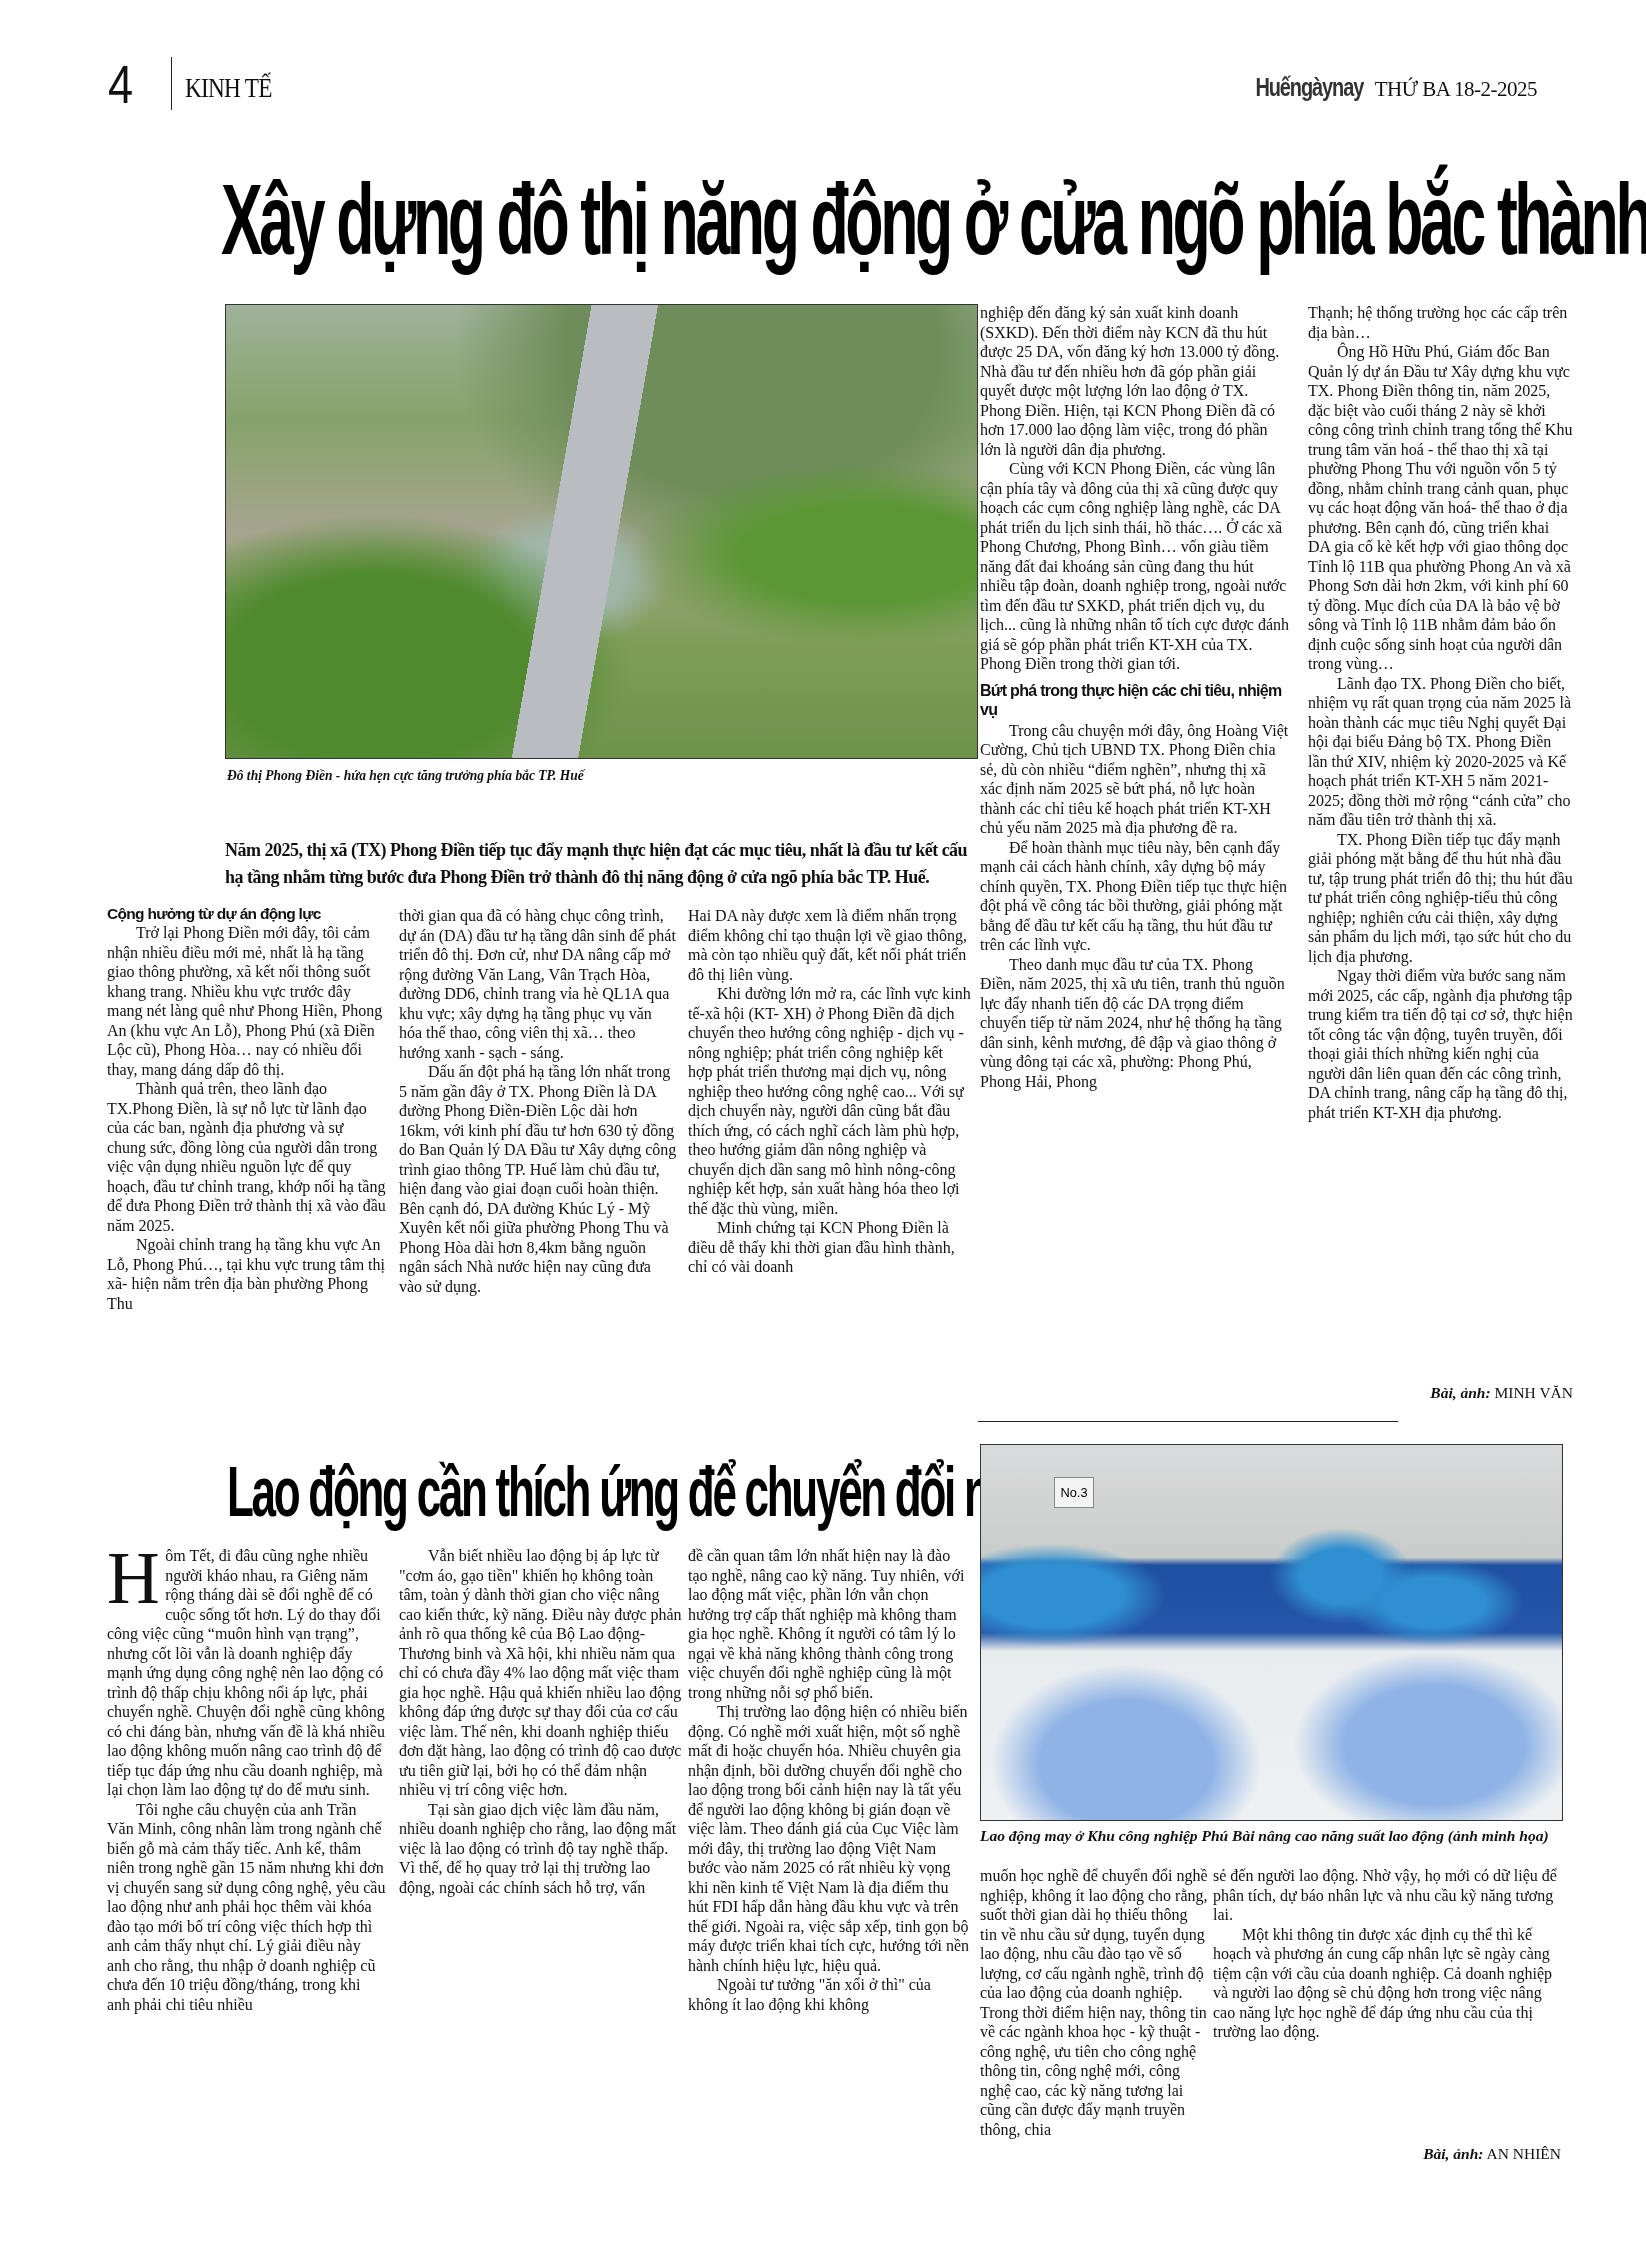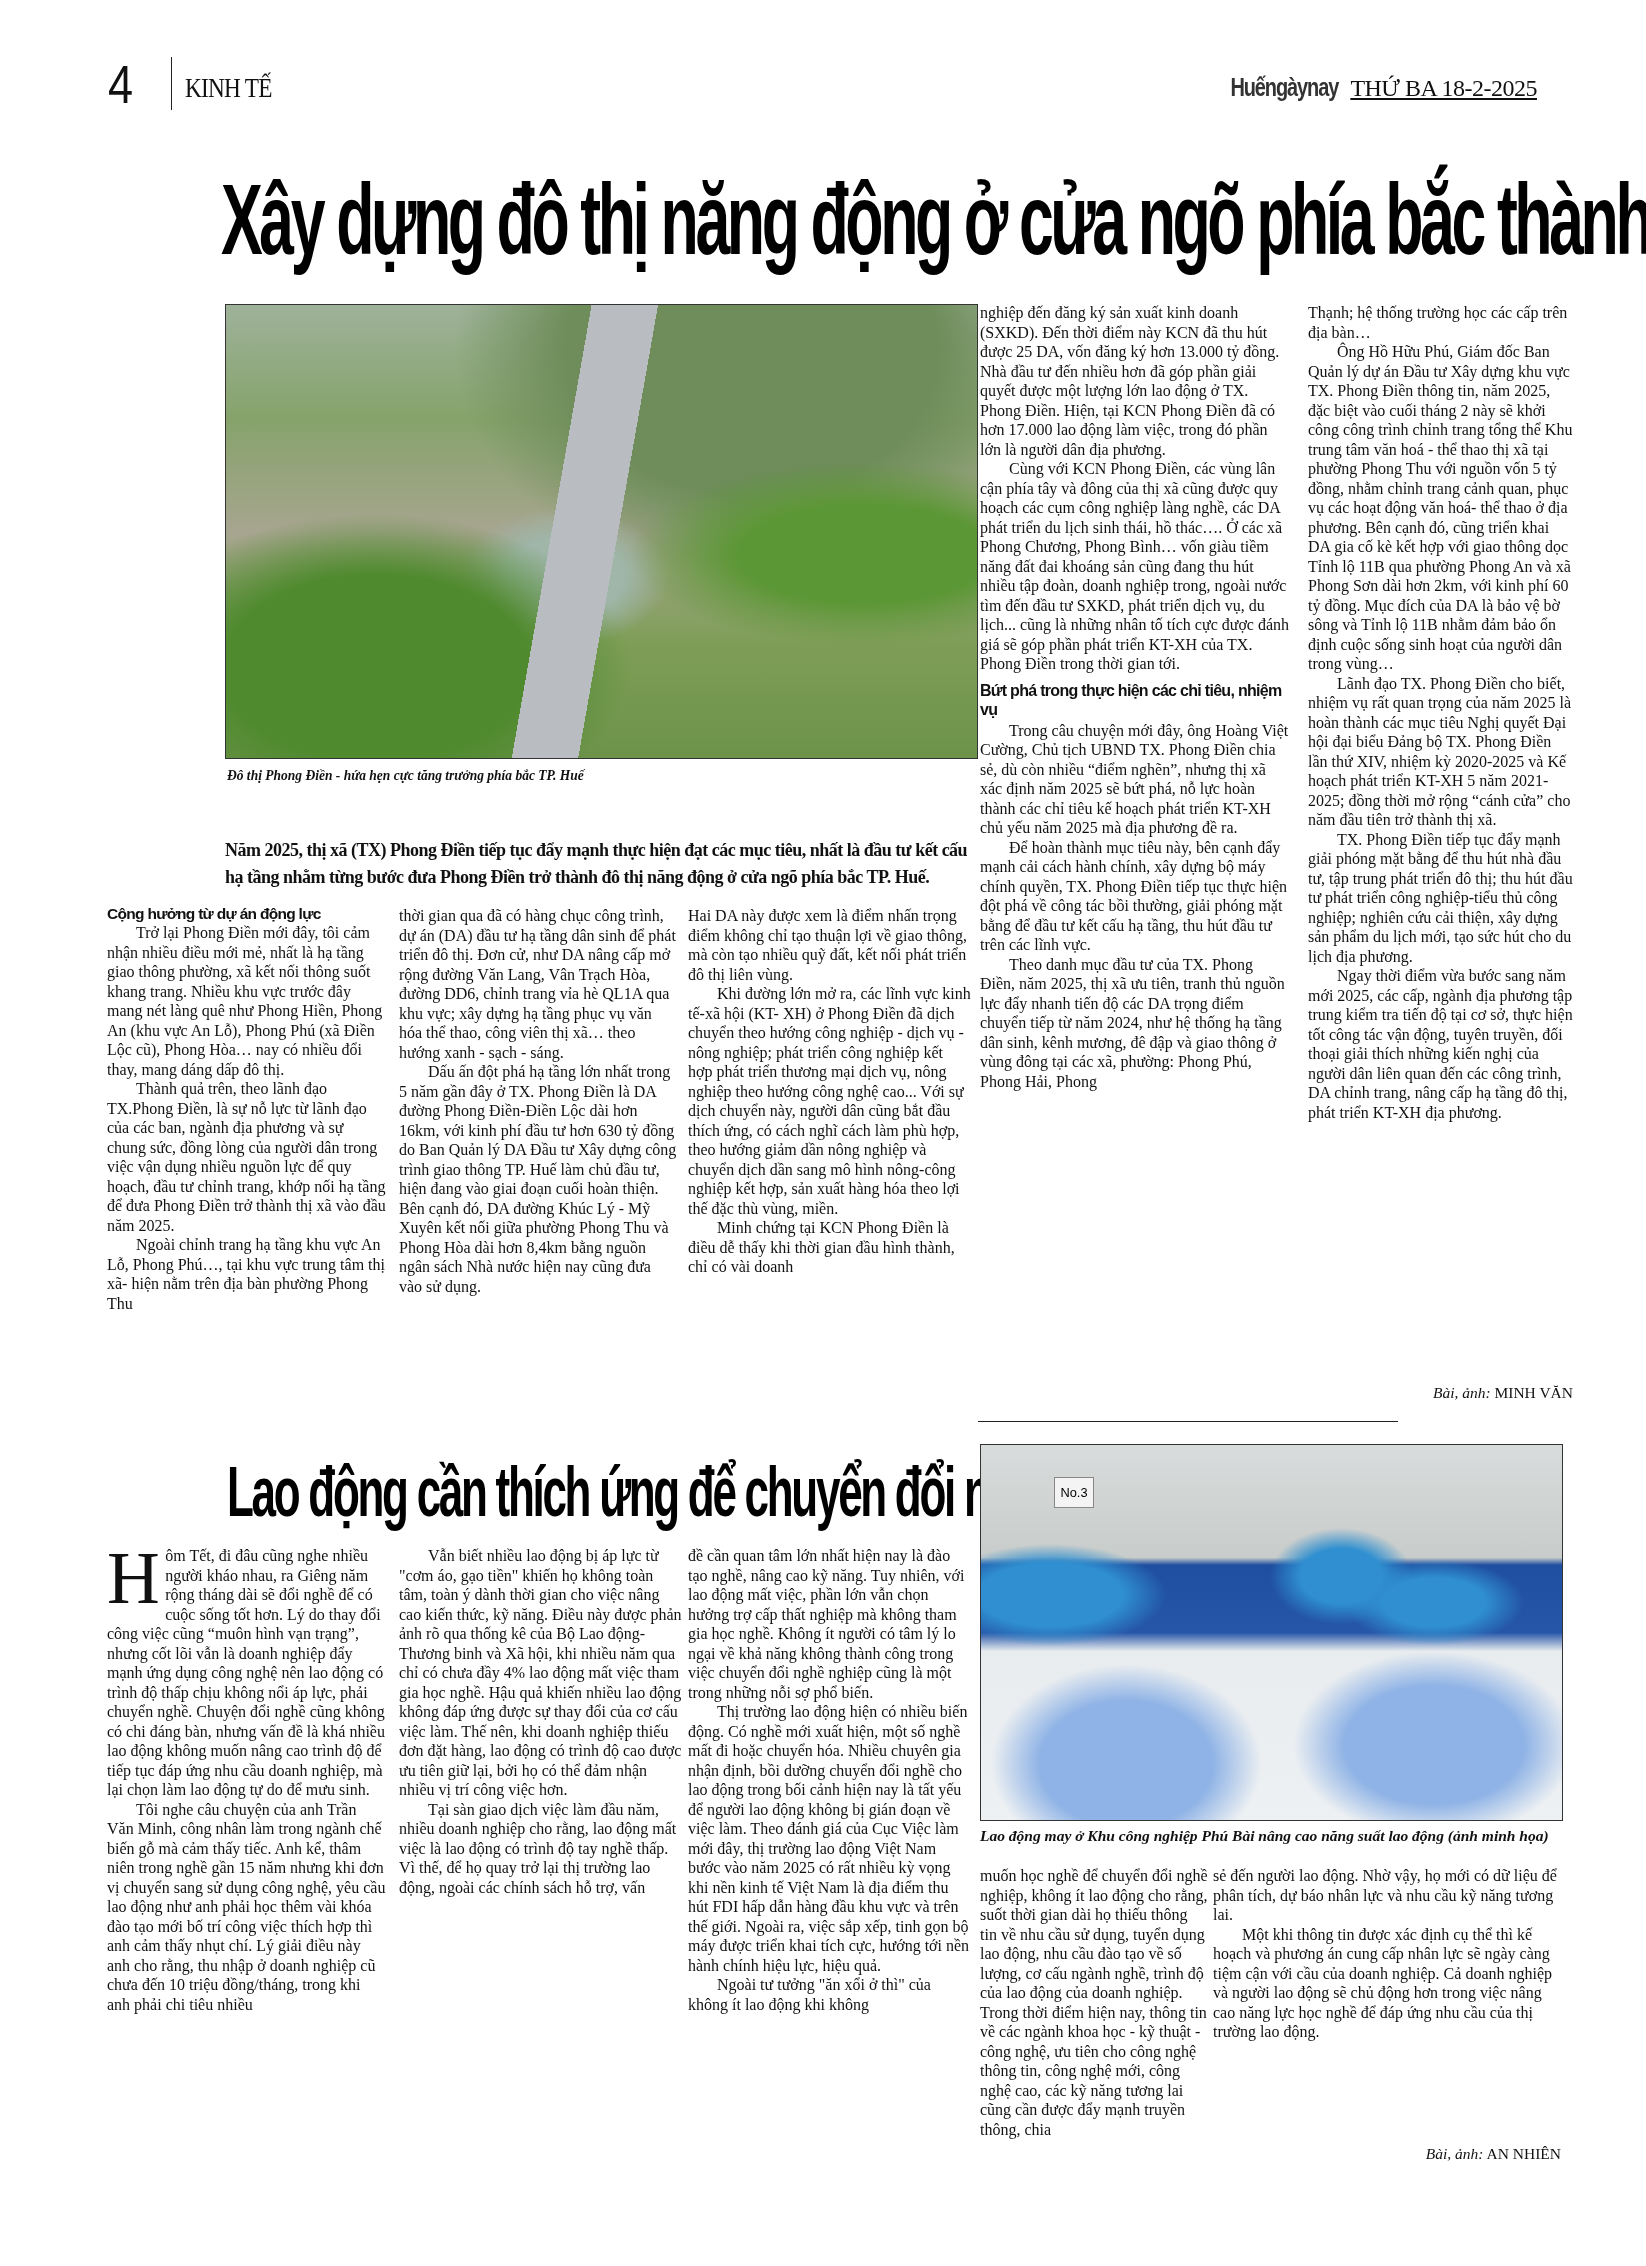--- a/index.html
+++ b/index.html
@@ -5,21 +5,21 @@
   html, body { margin: 0; padding: 0; background: #ffffff; }
   body { width: 1647px; height: 2267px; position: relative; overflow: hidden; color: #111; font-family: "Liberation Serif", serif; }
   .abs { position: absolute; }
 
   
   .page-num { left: 108px; top: 57px; font-family: "Liberation Sans", sans-serif; font-size: 53px; line-height: 55px; font-weight: 400; letter-spacing: -1.8px; transform: scaleX(0.85); transform-origin: left; }
   .page-sep { left: 171px; top: 57px; width: 0.9px; height: 53px; background: #222; }
   .section-name { left: 185px; top: 73px; font-size: 27.4px; line-height: 31px; letter-spacing: -0.9px; transform: scaleX(0.85); transform-origin: left; }
   .masthead { right: 110px; top: 73px; display: flex; align-items: baseline; gap: 12px; }
   .masthead .brand { font-family: "Liberation Sans", sans-serif; font-weight: 700; font-size: 25.6px; color: #333; letter-spacing: -1.4px; transform: scaleX(0.78); transform-origin: right; display: inline-block; }
-  .masthead .date { font-size: 24px; letter-spacing: -0.5px; text-decoration: underline; }
+  .masthead .date { font-size: 21px; letter-spacing: -0.5px; }
 
   
   .headline { font-family: "Liberation Sans", sans-serif; font-weight: 700; color: #000; white-space: nowrap; transform-origin: left top; }
   .h1 { left: 221px; top: 160px; font-size: 101px; line-height: 119px; letter-spacing: -5.5px; transform: scaleX(0.62); }
   .h2 { left: 227px; top: 1448px; font-size: 71px; line-height: 87px; letter-spacing: -3.7px; transform: scaleX(0.62); }
 
   
   .photo { overflow: hidden; border: 0.9px solid #333; }
   .photo1 { left: 225px; top: 304px; width: 751px; height: 453px;
     background:
@@ -54,21 +54,21 @@
   .subhead { font-family: "Liberation Sans", sans-serif; font-weight: 700; font-size: 15.5px; line-height: 18.3px; letter-spacing: -0.7px; margin: 0; }
   .subhead-wide { margin: 7.3px 0 1.8px; font-size: 16px; line-height: 19px; }
 
   .c1 { left: 107px; top: 905px; width: 279px; }
   .c2 { left: 399px; top: 906px; width: 279px; }
   .c3 { left: 688px; top: 906px; width: 283px; }
   .c4 { left: 980px; top: 303px; width: 311px; }
   .c5 { left: 1308px; top: 303px; width: 265px; }
 
   .byline { font-size: 15.5px; text-align: right; }
-  .byline .lab { font-style: italic; font-weight: 400; }
+  .byline .lab { font-style: italic; font-weight: 700; }
   .byline .nm { font-weight: 400; }
   .by1 { left: 1308px; top: 1384px; width: 265px; }
   .by2 { left: 1217px; top: 2145px; width: 344px; }
 
   .rule1 { left: 978px; top: 1421px; width: 420px; height: 0.9px; background: #222; }
 
   
   .d1 { left: 107px; top: 1546px; width: 279px; }
   .d2 { left: 399px; top: 1546px; width: 283px; }
   .d3 { left: 688px; top: 1546px; width: 283px; }

